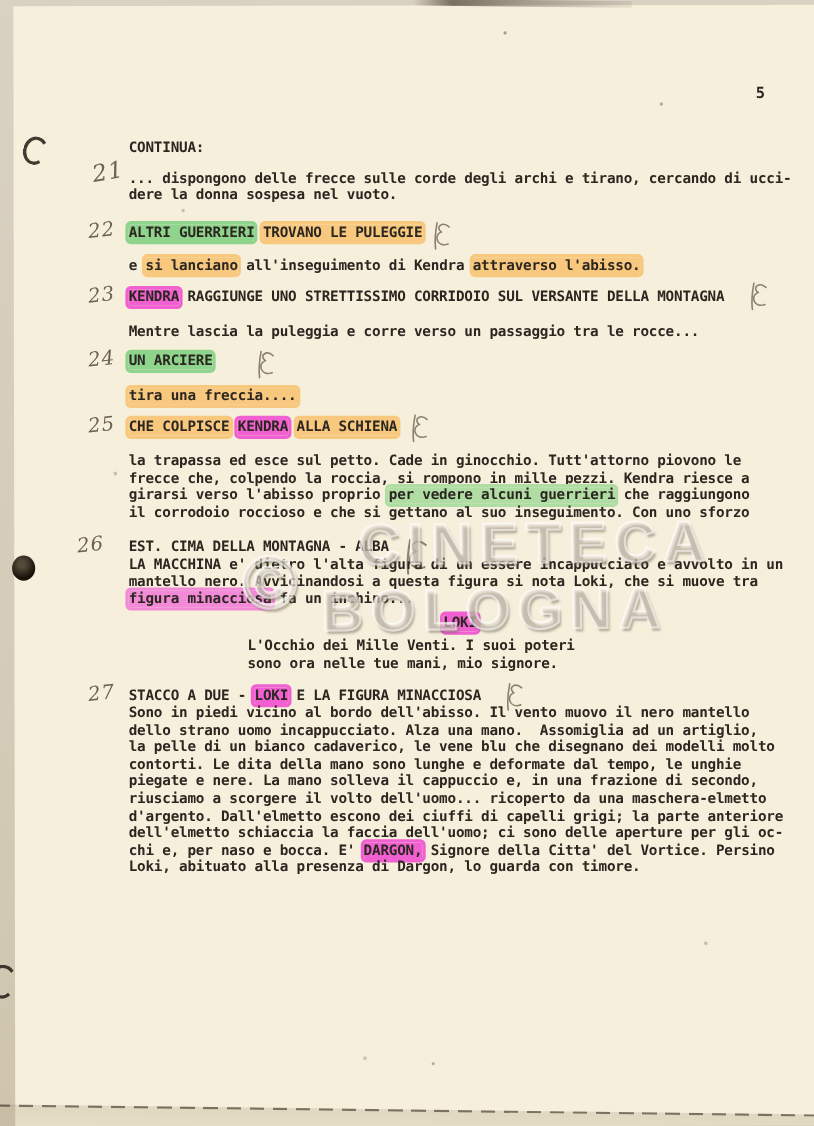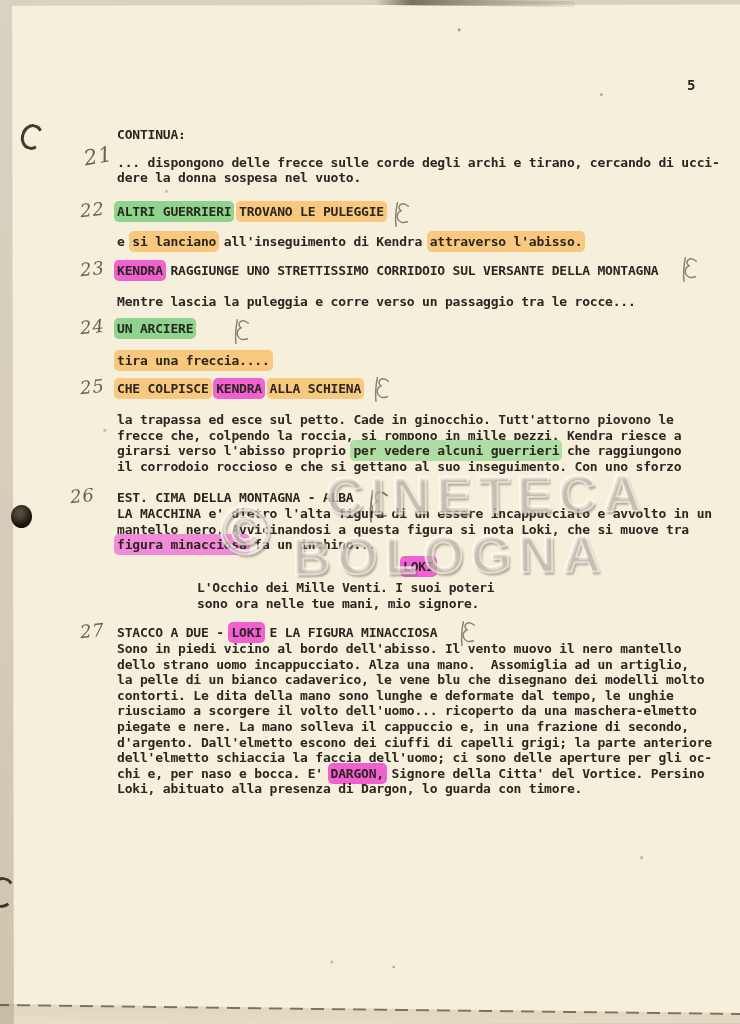--- a/index.html
+++ b/index.html
@@ -64,21 +64,21 @@
   #content .block:nth-child(8){margin-top:16px}
   #content .block:nth-child(9){margin-top:13px}
   #content .block:nth-child(10){margin-top:15px}
   #content .block:nth-child(11){margin-top:16px}
   #content .block:nth-child(12){margin-top:0}
   #content .block:nth-child(13){margin-top:6px}
   #content .block:nth-child(14){margin-top:6px}
   #content .block:nth-child(15){margin-top:14px}
   #content .block:nth-child(16){}
   .k-dialog-name{margin-left:286px;}
-  .k-dialog{margin-left:80px;}
+  .k-dialog{margin-left:108px;}
   
   .scene-number{
     position:absolute;left:-37px;top:-2px;
     font-family:"DejaVu Serif",serif;font-style:italic;font-weight:400;
     font-size:18px;letter-spacing:1px;color:var(--pencil,#6a6152);transform:rotate(-6deg);
   }
   .b-para-21 .scene-number{left:-33px;top:-6px;font-size:21px;transform:rotate(-10deg);}
   .b-head-26 .scene-number{left:-47px;}
   
   .hl{background:var(--hlc);box-shadow:0 0 0 3px var(--hlc);border-radius:2px;}
@@ -217,22 +217,22 @@
           <path d="M9 4 C7.5 12 6.5 22 7.5 30" fill="none" stroke="currentColor" stroke-width="1.6" stroke-linecap="round"></path>
           <path d="M21 8 C14 2 7 8 13 13 C5 16 9 29 20 25" fill="none" stroke="currentColor" stroke-width="1.6" stroke-linecap="round"></path>
         </svg>
       </span>
     </div>
     <div class="block k-para b-para-27">
       <div class="line"><span>Sono in piedi vicino al bordo dell'abisso. Il vento muovo il nero mantello</span></div>
       <div class="line"><span>dello strano uomo incappucciato. Alza una mano.  Assomiglia ad un artiglio,</span></div>
       <div class="line"><span>la pelle di un bianco cadaverico, le vene blu che disegnano dei modelli molto</span></div>
       <div class="line"><span>contorti. Le dita della mano sono lunghe e deformate dal tempo, le unghie</span></div>
+      <div class="line"><span>piegate e nere. La mano solleva il cappuccio e, in una frazione di secondo,</span></div>
       <div class="line"><span>riusciamo a scorgere il volto dell'uomo... ricoperto da una maschera-elmetto</span></div>
-      <div class="line"><span>piegate e nere. La mano solleva il cappuccio e, in una frazione di secondo,</span></div>
       <div class="line"><span>d'argento. Dall'elmetto escono dei ciuffi di capelli grigi; la parte anteriore</span></div>
       <div class="line"><span>dell'elmetto schiaccia la faccia dell'uomo; ci sono delle aperture per gli oc-</span></div>
       <div class="line"><span>chi e, per naso e bocca. E' </span><span class="hl hl-magenta">DARGON,</span><span> Signore della Citta' del Vortice. Persino</span></div>
       <div class="line"><span>Loki, abituato alla presenza di Dargon, lo guarda con timore.</span></div>
     </div>
   </div>
 
 <div id="watermark">
   <span class="wm-symbol">©</span>
   <span class="wm-lines">

